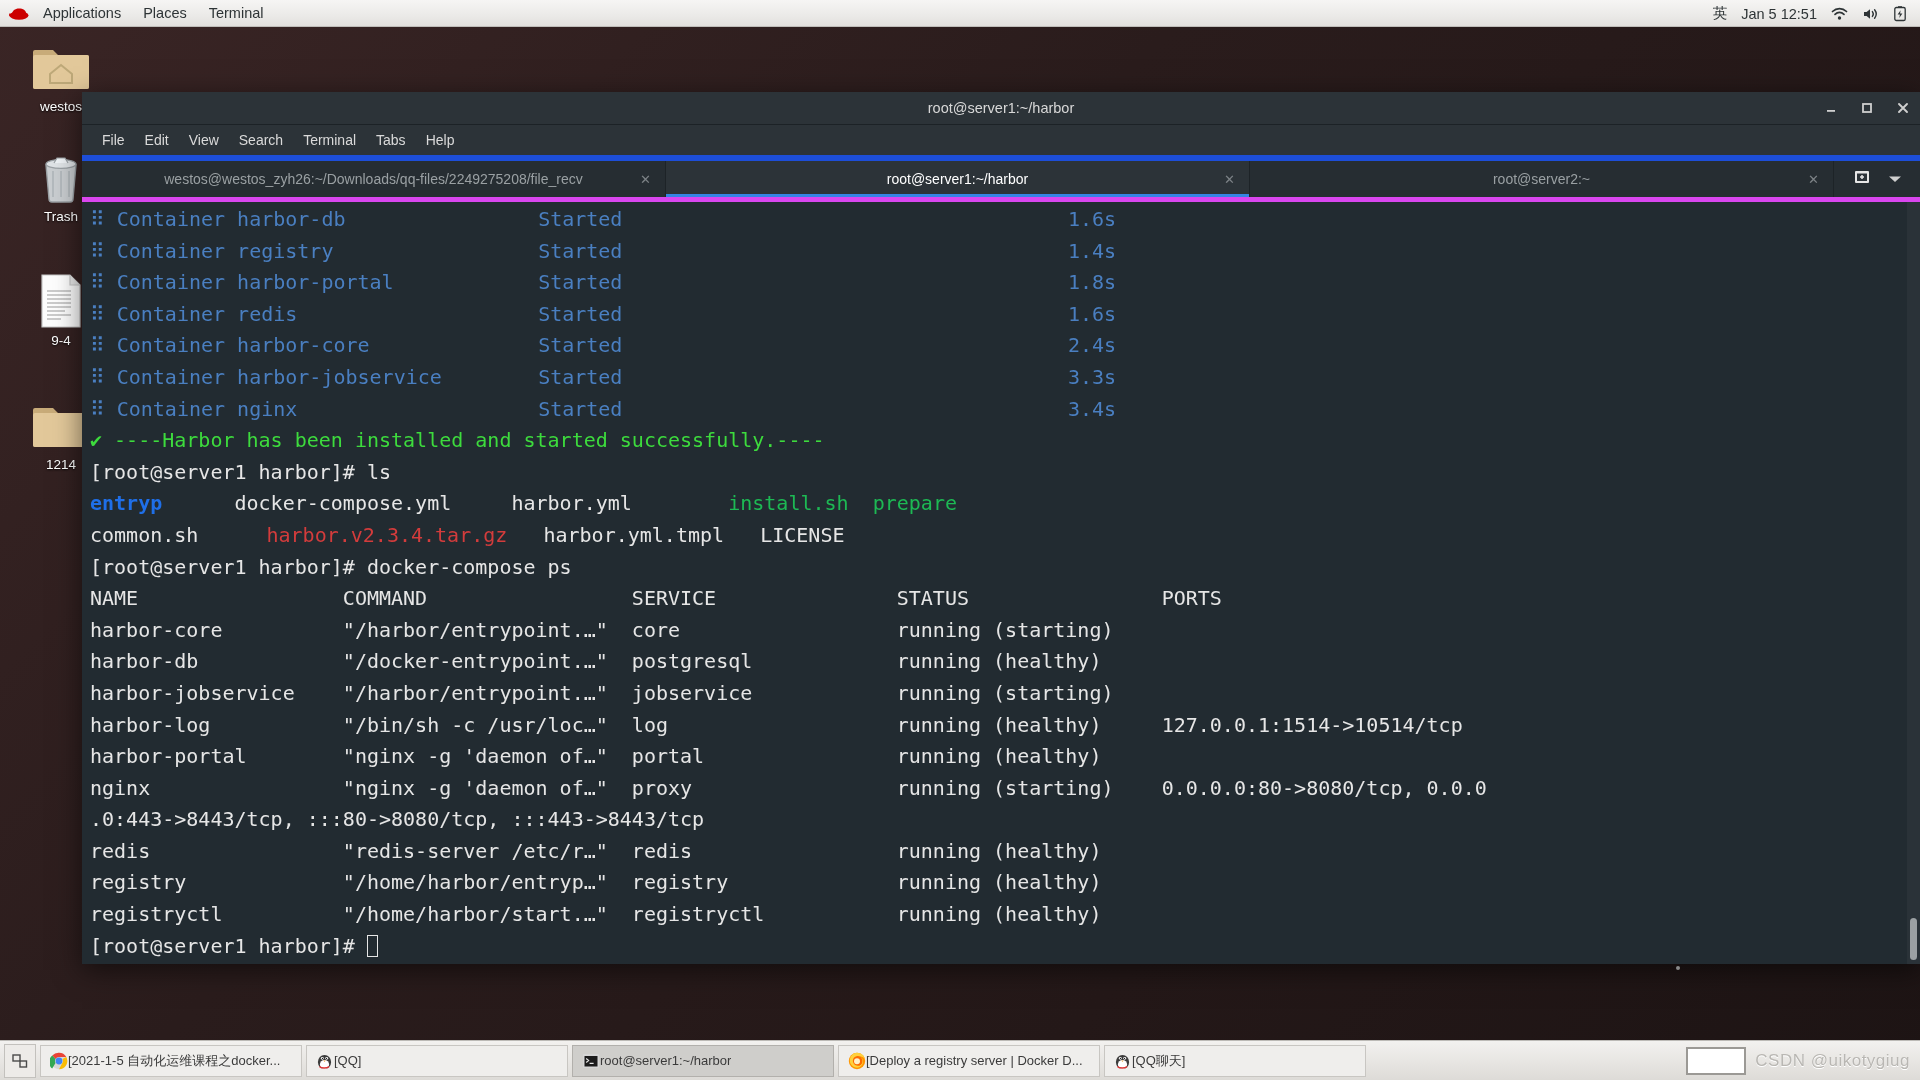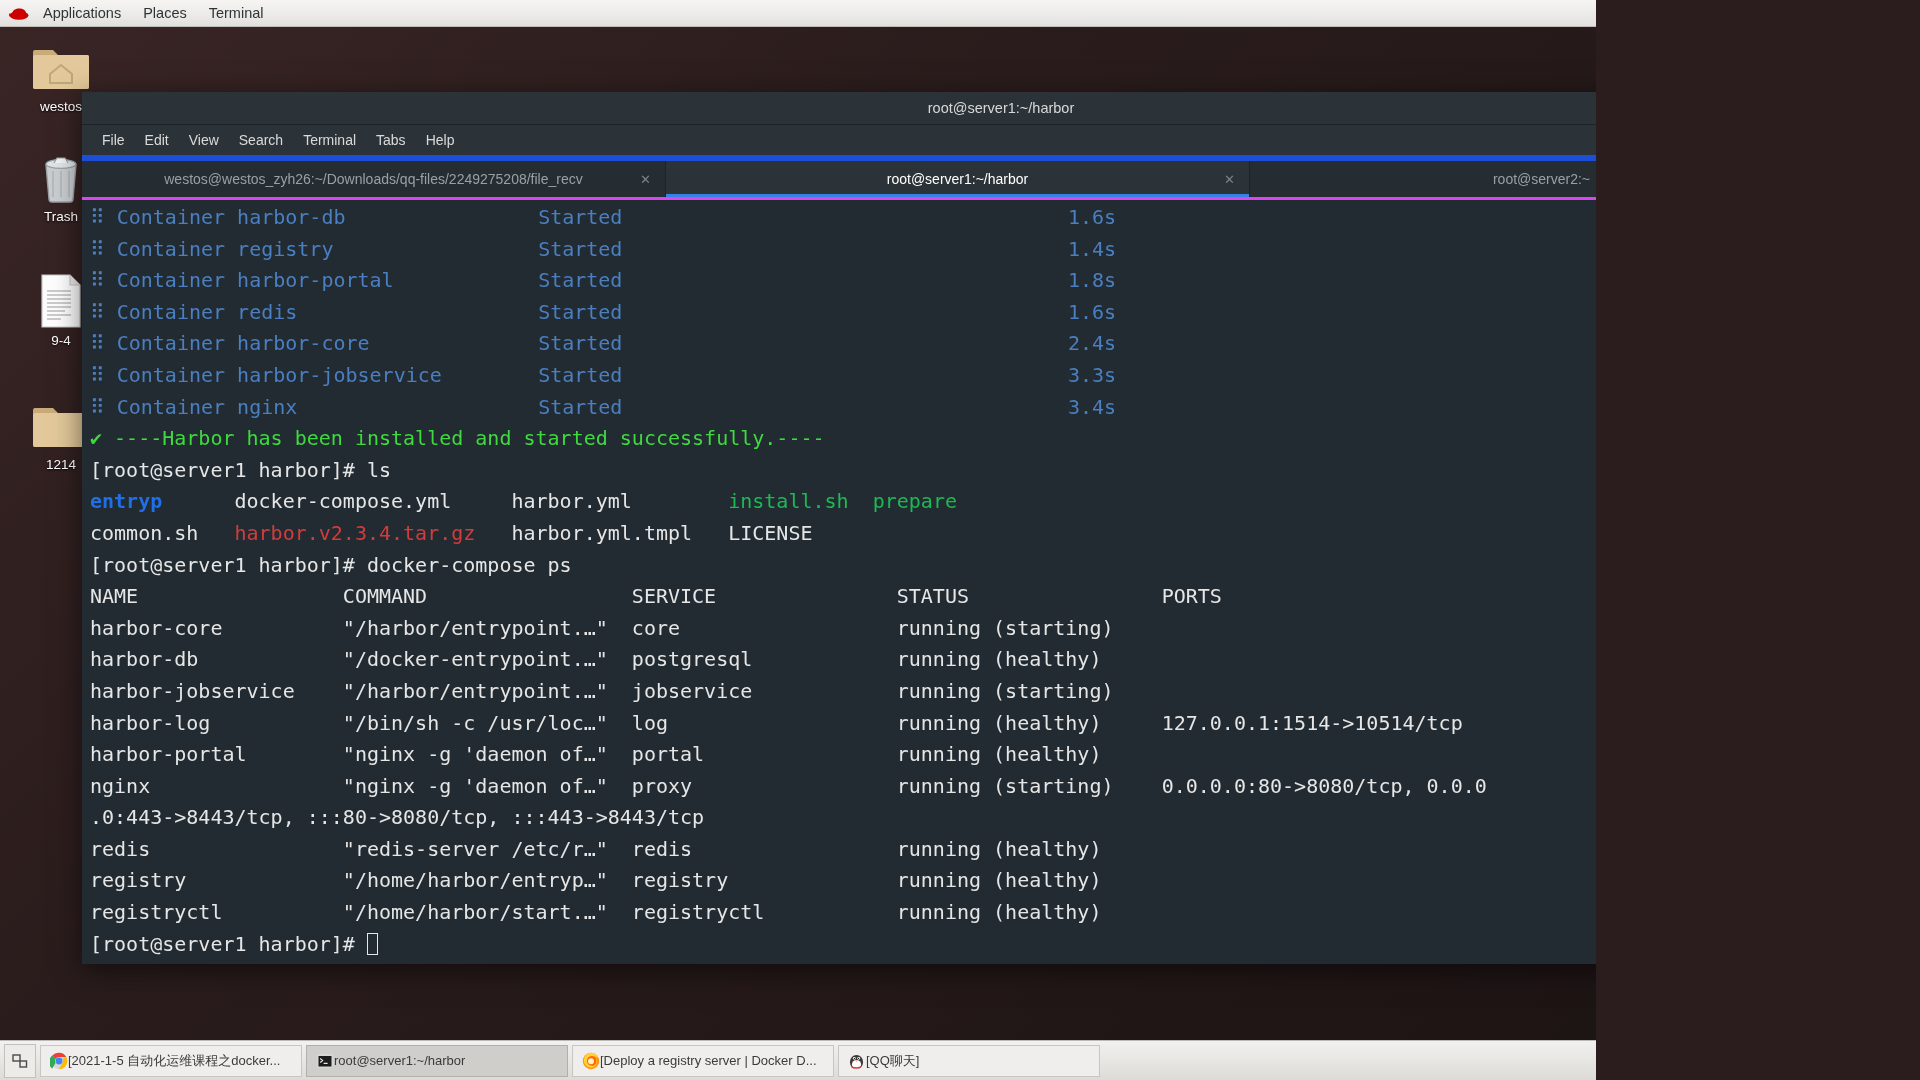--- a/index.html
+++ b/index.html
@@ -4,21 +4,21 @@
 <style>
   html, body {
     margin: 0; padding: 0;
     width: 1920px; height: 1080px;
     overflow: hidden;
     background: #2b1d1d;
     font-family: "Liberation Sans", sans-serif;
   }
   #screen {
     position: relative;
-    width: 1596px; height: 1080px;
+    width: 1920px; height: 1080px;
     background: linear-gradient(135deg, #3a2525 0%, #2a1c1c 40%, #241818 70%, #1d1414 100%);
     overflow: hidden;
   }
 
   
   #top-panel {
     position: absolute; top: 0; left: 0;
     width: 1920px; height: 27px;
     background: linear-gradient(to bottom, #f6f5f4 0%, #ebeae8 60%, #e2e0dd 100%);
     border-bottom: 1px solid #bfbdb9;
@@ -75,21 +75,21 @@
     display: flex; align-items: center; padding-left: 10px;
     border-bottom: 6px solid #1d4ed8;
   }
   .menu-item {
     color: #dadada; font-size: 14px; padding: 0 10px; line-height: 28px;
   }
 
   #tab-bar {
     height: 36px; background: #262d32; flex: none;
     display: flex; align-items: stretch; position: relative;
-    border-bottom: 3px solid #d946ef;
+    border-bottom: 5px solid #d946ef;
   }
   .tab {
     flex: 1 1 0; min-width: 0;
     display: flex; align-items: center; justify-content: center;
     position: relative; font-size: 14px; color: #9aa0a3;
     border-right: 1px solid #1d2327;
     box-sizing: border-box;
   }
   .tab .tab-label {
     max-width: calc(100% - 46px);
@@ -120,21 +120,21 @@
   #term-text {
     font-family: "DejaVu Sans Mono", monospace;
     font-size: 20px; line-height: 31.6px;
     color: #d9d9d9; white-space: pre;
     letter-spacing: 0px;
   }
   .c-blue  { color: #4a7fc1; }
   .c-green { color: #3ddb3d; }
   .c-dirblue { color: #1f6fe8; font-weight: bold; }
   .c-exec  { color: #1db954; }
-  .c-arch  { color: #d33c3c; }
+  .c-arch  { color: #d33c3c; margin-left: 32px; }
   .c-white { color: #e6e6e6; }
   .cursor {
     display: inline-block; width: 11px; height: 22px;
     border: 1.5px solid #e6e6e6; vertical-align: -4px;
     box-sizing: border-box;
   }
 
   #scroll-track {
     position: absolute; right: 0; top: 0; width: 13px; height: 100%;
     background: #2a3238;
@@ -383,57 +383,72 @@
           <circle cx="9" cy="9" r="8.3" fill="#d8d8d8"></circle>
           <path d="M9 .7A8.3 8.3 0 0116.3 5H9a4 4 0 00-3.5 2L2.3 3.6A8.3 8.3 0 019 .7z" fill="#ea4335"></path>
           <path d="M2.3 3.6L5.5 7a4 4 0 000 4l-3.3 5.6A8.3 8.3 0 012.3 3.6z" fill="#34a853"></path>
           <path d="M16.3 5A8.3 8.3 0 019 17.3L12.3 11A4 4 0 0013 9a4 4 0 00-.6-2z" fill="#fbbc05"></path>
           <circle cx="9" cy="9" r="3.4" fill="#4285f4"></circle>
         </svg>
       </span>
       <span class="tb-label">[2021-1-5 自动化运维课程之docker...</span>
     </div>
 
-
-    <div class="task-btn active">
-      <span class="task-ico">
-        <svg width="18" height="18" viewBox="0 0 18 18">
-          <rect x="1" y="2" width="16" height="14" rx="1" fill="#d6d6d6"></rect>
-          <rect x="2.5" y="4" width="13" height="10.5" fill="#1c1c1c"></rect>
-          <path d="M4.2 6.5l2.4 2-2.4 2M7.6 11.3h4" stroke="#e6e6e6" stroke-width="1.2" fill="none"></path>
-        </svg>
-      </span>
-      <span class="tb-label">root@server1:~/harbor</span>
-    </div>
-
-    <div class="task-btn">
-      <span class="task-ico">
-        <svg width="18" height="18" viewBox="0 0 18 18">
-          <circle cx="9" cy="9" r="8.2" fill="#ff9500"></circle>
-          <path d="M9 .8c4 0 7.3 2.8 8.1 6.5-1.3-2-3.6-3-5.5-2.6 2.4 1 3.7 3.3 3.4 5.6-.5 3.6-3.8 5.9-7.3 5.2C3.9 14.8 1.4 11.3 1.9 7.6 2.5 3.7 5.4.8 9 .8z" fill="#ffd13c"></path>
-          <path d="M12.4 4.7C10 3.3 6.6 4.1 5.4 6.6c-1.2 2.5-.2 5.5 2.3 6.7 2.8 1.3 5.9-.2 6.6-2.9.5-2.1-.4-4.4-1.9-5.7z" fill="#ff6a00"></path>
-          <circle cx="9" cy="9.3" r="3" fill="#fff1c9"></circle>
-        </svg>
-      </span>
-      <span class="tb-label">[Deploy a registry server | Docker D...</span>
-    </div>
-
     <div class="task-btn">
       <span class="task-ico">
         <svg width="17" height="18" viewBox="0 0 17 18">
           <ellipse cx="8.5" cy="10" rx="6.6" ry="7" fill="#3b3b3b"></ellipse>
           <ellipse cx="8.5" cy="12.5" rx="4.6" ry="4.5" fill="#ffffff"></ellipse>
           <circle cx="6.3" cy="6.3" r="1.4" fill="#ffffff"></circle>
           <circle cx="10.7" cy="6.3" r="1.4" fill="#ffffff"></circle>
           <circle cx="6.5" cy="6.4" r=".7" fill="#222"></circle>
           <circle cx="10.5" cy="6.4" r=".7" fill="#222"></circle>
           <path d="M7.4 8.6h2.2l-1.1 1.3z" fill="#e8a33d"></path>
           <path d="M3.5 14.5c1.5 2 8 2 9.5 0" stroke="#d33" stroke-width="1.4" fill="none"></path>
         </svg>
       </span>
+      <span class="tb-label">[QQ]</span>
+    </div>
+
+    <div class="task-btn active">
+      <span class="task-ico">
+        <svg width="18" height="18" viewBox="0 0 18 18">
+          <rect x="1" y="2" width="16" height="14" rx="1" fill="#d6d6d6"></rect>
+          <rect x="2.5" y="4" width="13" height="10.5" fill="#1c1c1c"></rect>
+          <path d="M4.2 6.5l2.4 2-2.4 2M7.6 11.3h4" stroke="#e6e6e6" stroke-width="1.2" fill="none"></path>
+        </svg>
+      </span>
+      <span class="tb-label">root@server1:~/harbor</span>
+    </div>
+
+    <div class="task-btn">
+      <span class="task-ico">
+        <svg width="18" height="18" viewBox="0 0 18 18">
+          <circle cx="9" cy="9" r="8.2" fill="#ff9500"></circle>
+          <path d="M9 .8c4 0 7.3 2.8 8.1 6.5-1.3-2-3.6-3-5.5-2.6 2.4 1 3.7 3.3 3.4 5.6-.5 3.6-3.8 5.9-7.3 5.2C3.9 14.8 1.4 11.3 1.9 7.6 2.5 3.7 5.4.8 9 .8z" fill="#ffd13c"></path>
+          <path d="M12.4 4.7C10 3.3 6.6 4.1 5.4 6.6c-1.2 2.5-.2 5.5 2.3 6.7 2.8 1.3 5.9-.2 6.6-2.9.5-2.1-.4-4.4-1.9-5.7z" fill="#ff6a00"></path>
+          <circle cx="9" cy="9.3" r="3" fill="#fff1c9"></circle>
+        </svg>
+      </span>
+      <span class="tb-label">[Deploy a registry server | Docker D...</span>
+    </div>
+
+    <div class="task-btn">
+      <span class="task-ico">
+        <svg width="17" height="18" viewBox="0 0 17 18">
+          <ellipse cx="8.5" cy="10" rx="6.6" ry="7" fill="#3b3b3b"></ellipse>
+          <ellipse cx="8.5" cy="12.5" rx="4.6" ry="4.5" fill="#ffffff"></ellipse>
+          <circle cx="6.3" cy="6.3" r="1.4" fill="#ffffff"></circle>
+          <circle cx="10.7" cy="6.3" r="1.4" fill="#ffffff"></circle>
+          <circle cx="6.5" cy="6.4" r=".7" fill="#222"></circle>
+          <circle cx="10.5" cy="6.4" r=".7" fill="#222"></circle>
+          <path d="M7.4 8.6h2.2l-1.1 1.3z" fill="#e8a33d"></path>
+          <path d="M3.5 14.5c1.5 2 8 2 9.5 0" stroke="#d33" stroke-width="1.4" fill="none"></path>
+        </svg>
+      </span>
       <span class="tb-label">[QQ聊天]</span>
     </div>
 
     <div id="taskbar-right">
       <div id="workspace-box"></div>
       <span id="watermark">CSDN @uikotygiug</span>
     </div>
   </div>
 
 </div>

